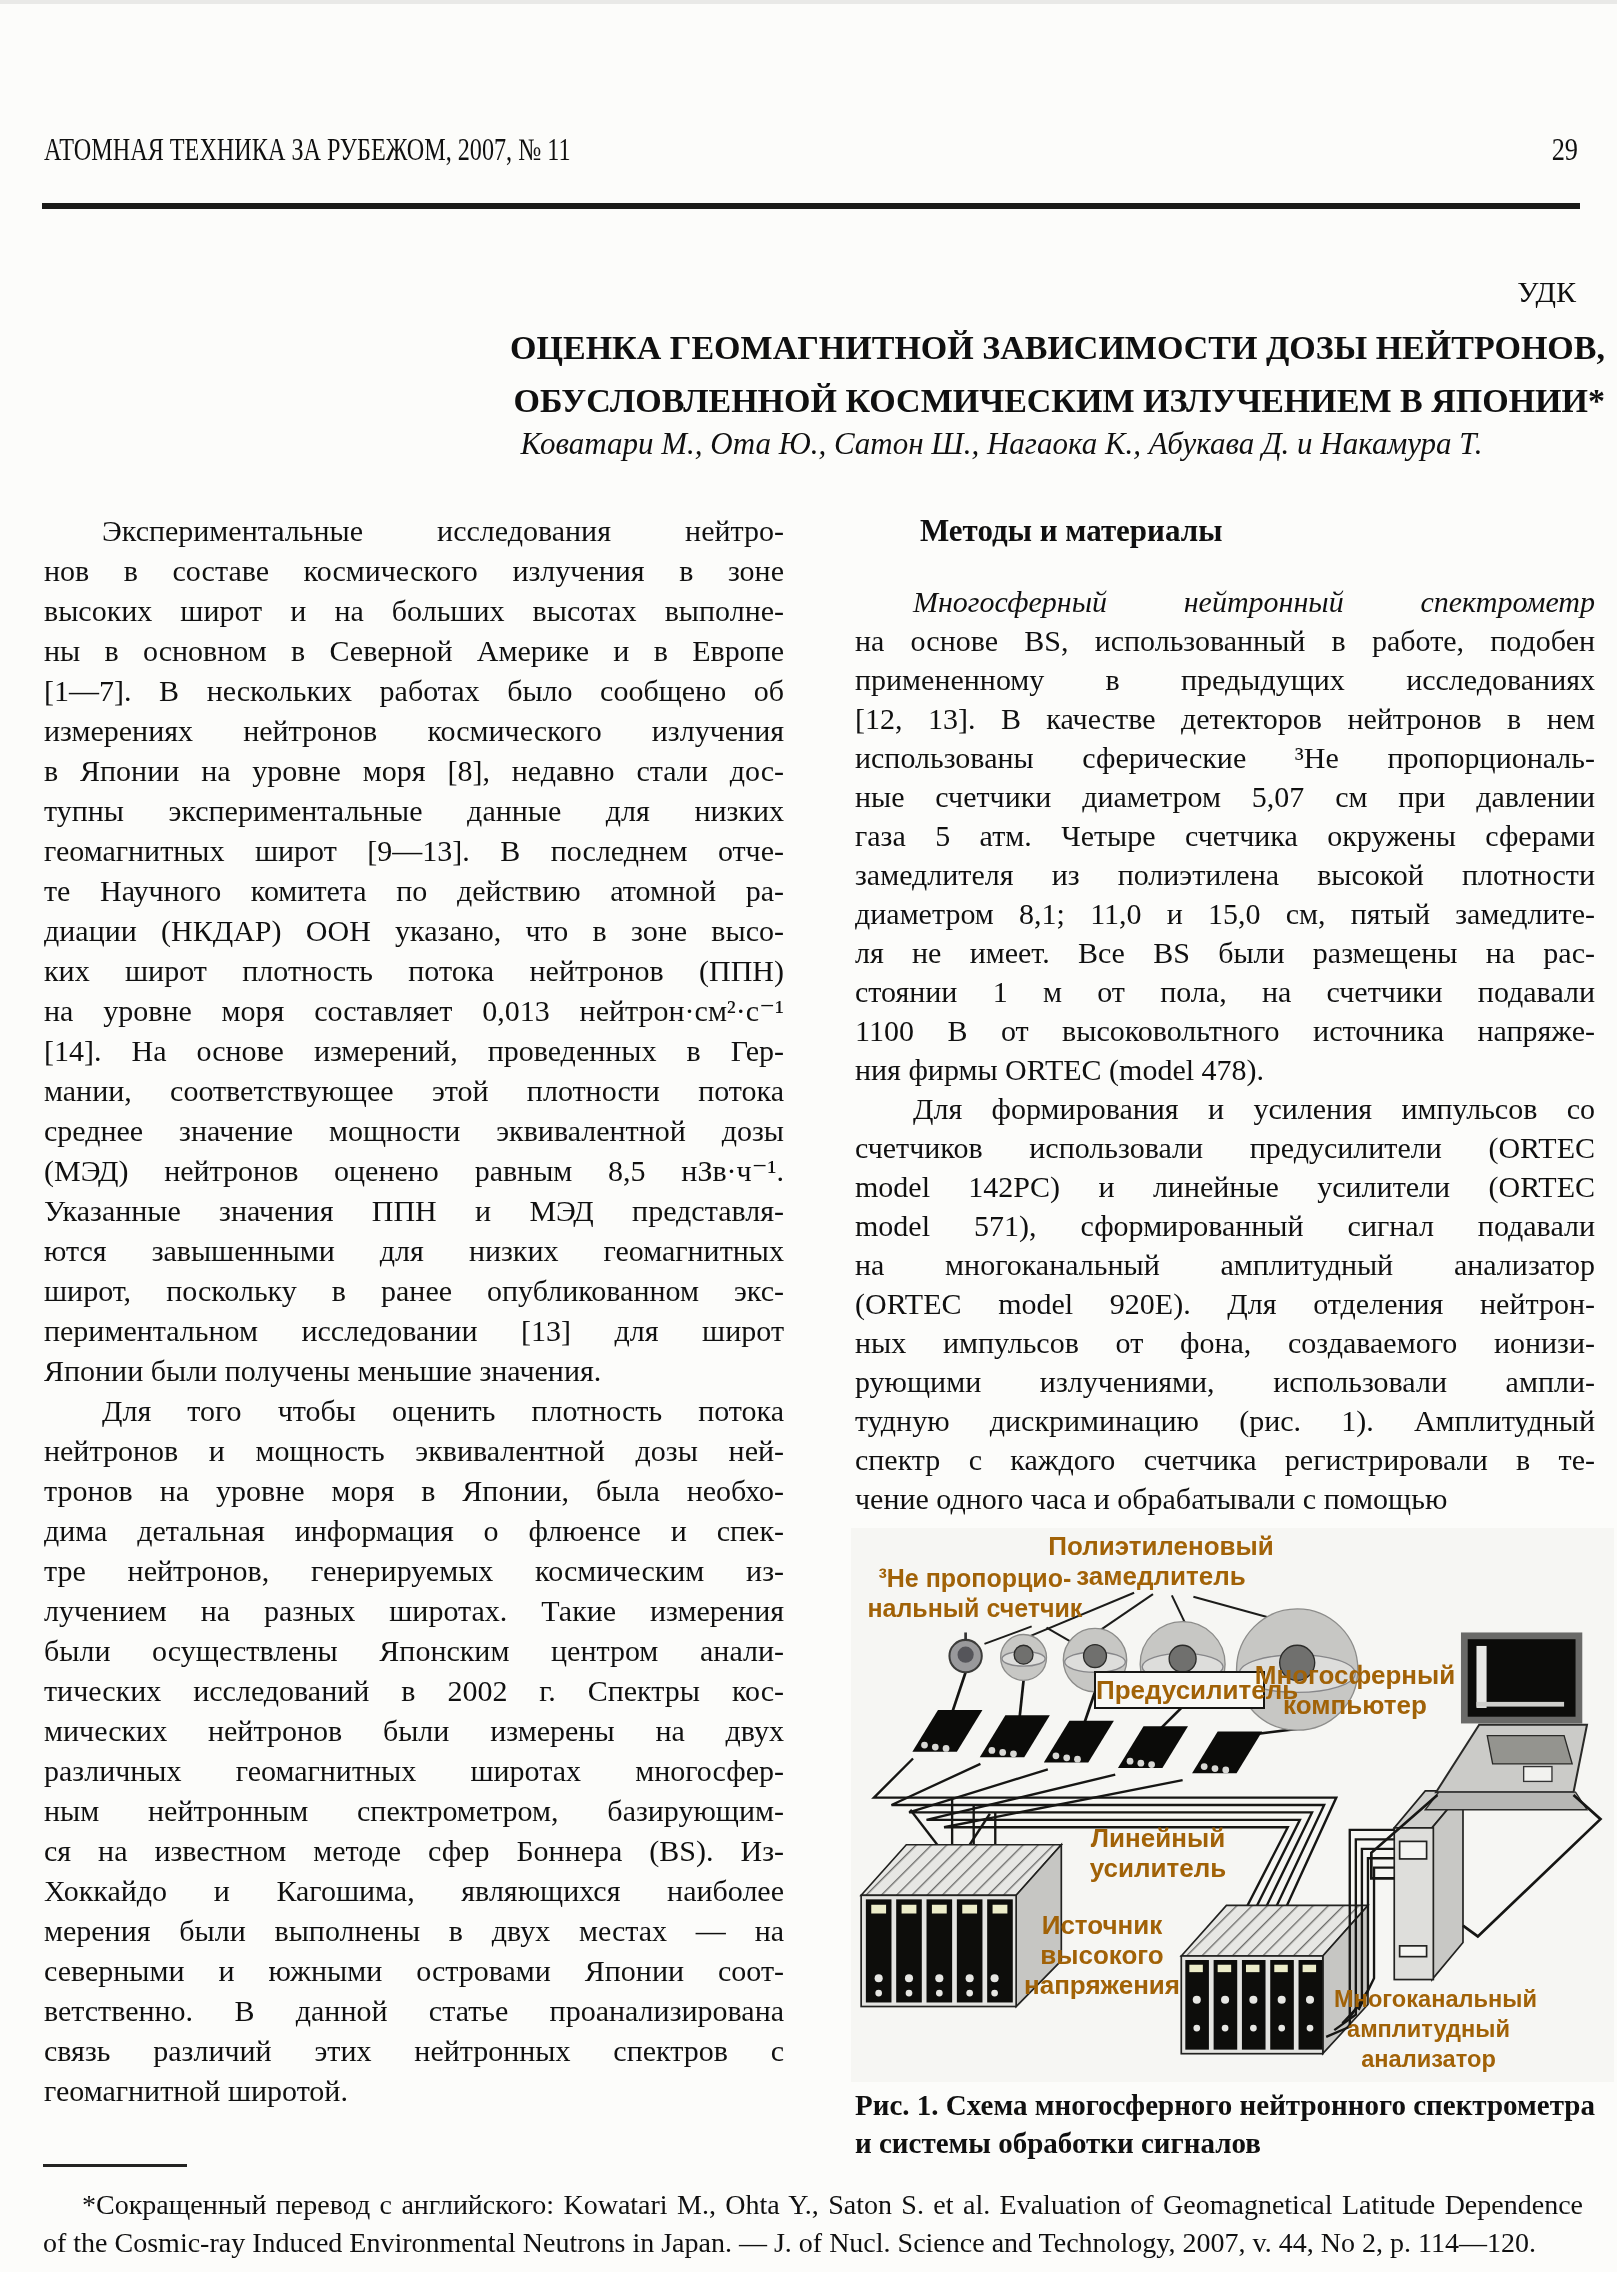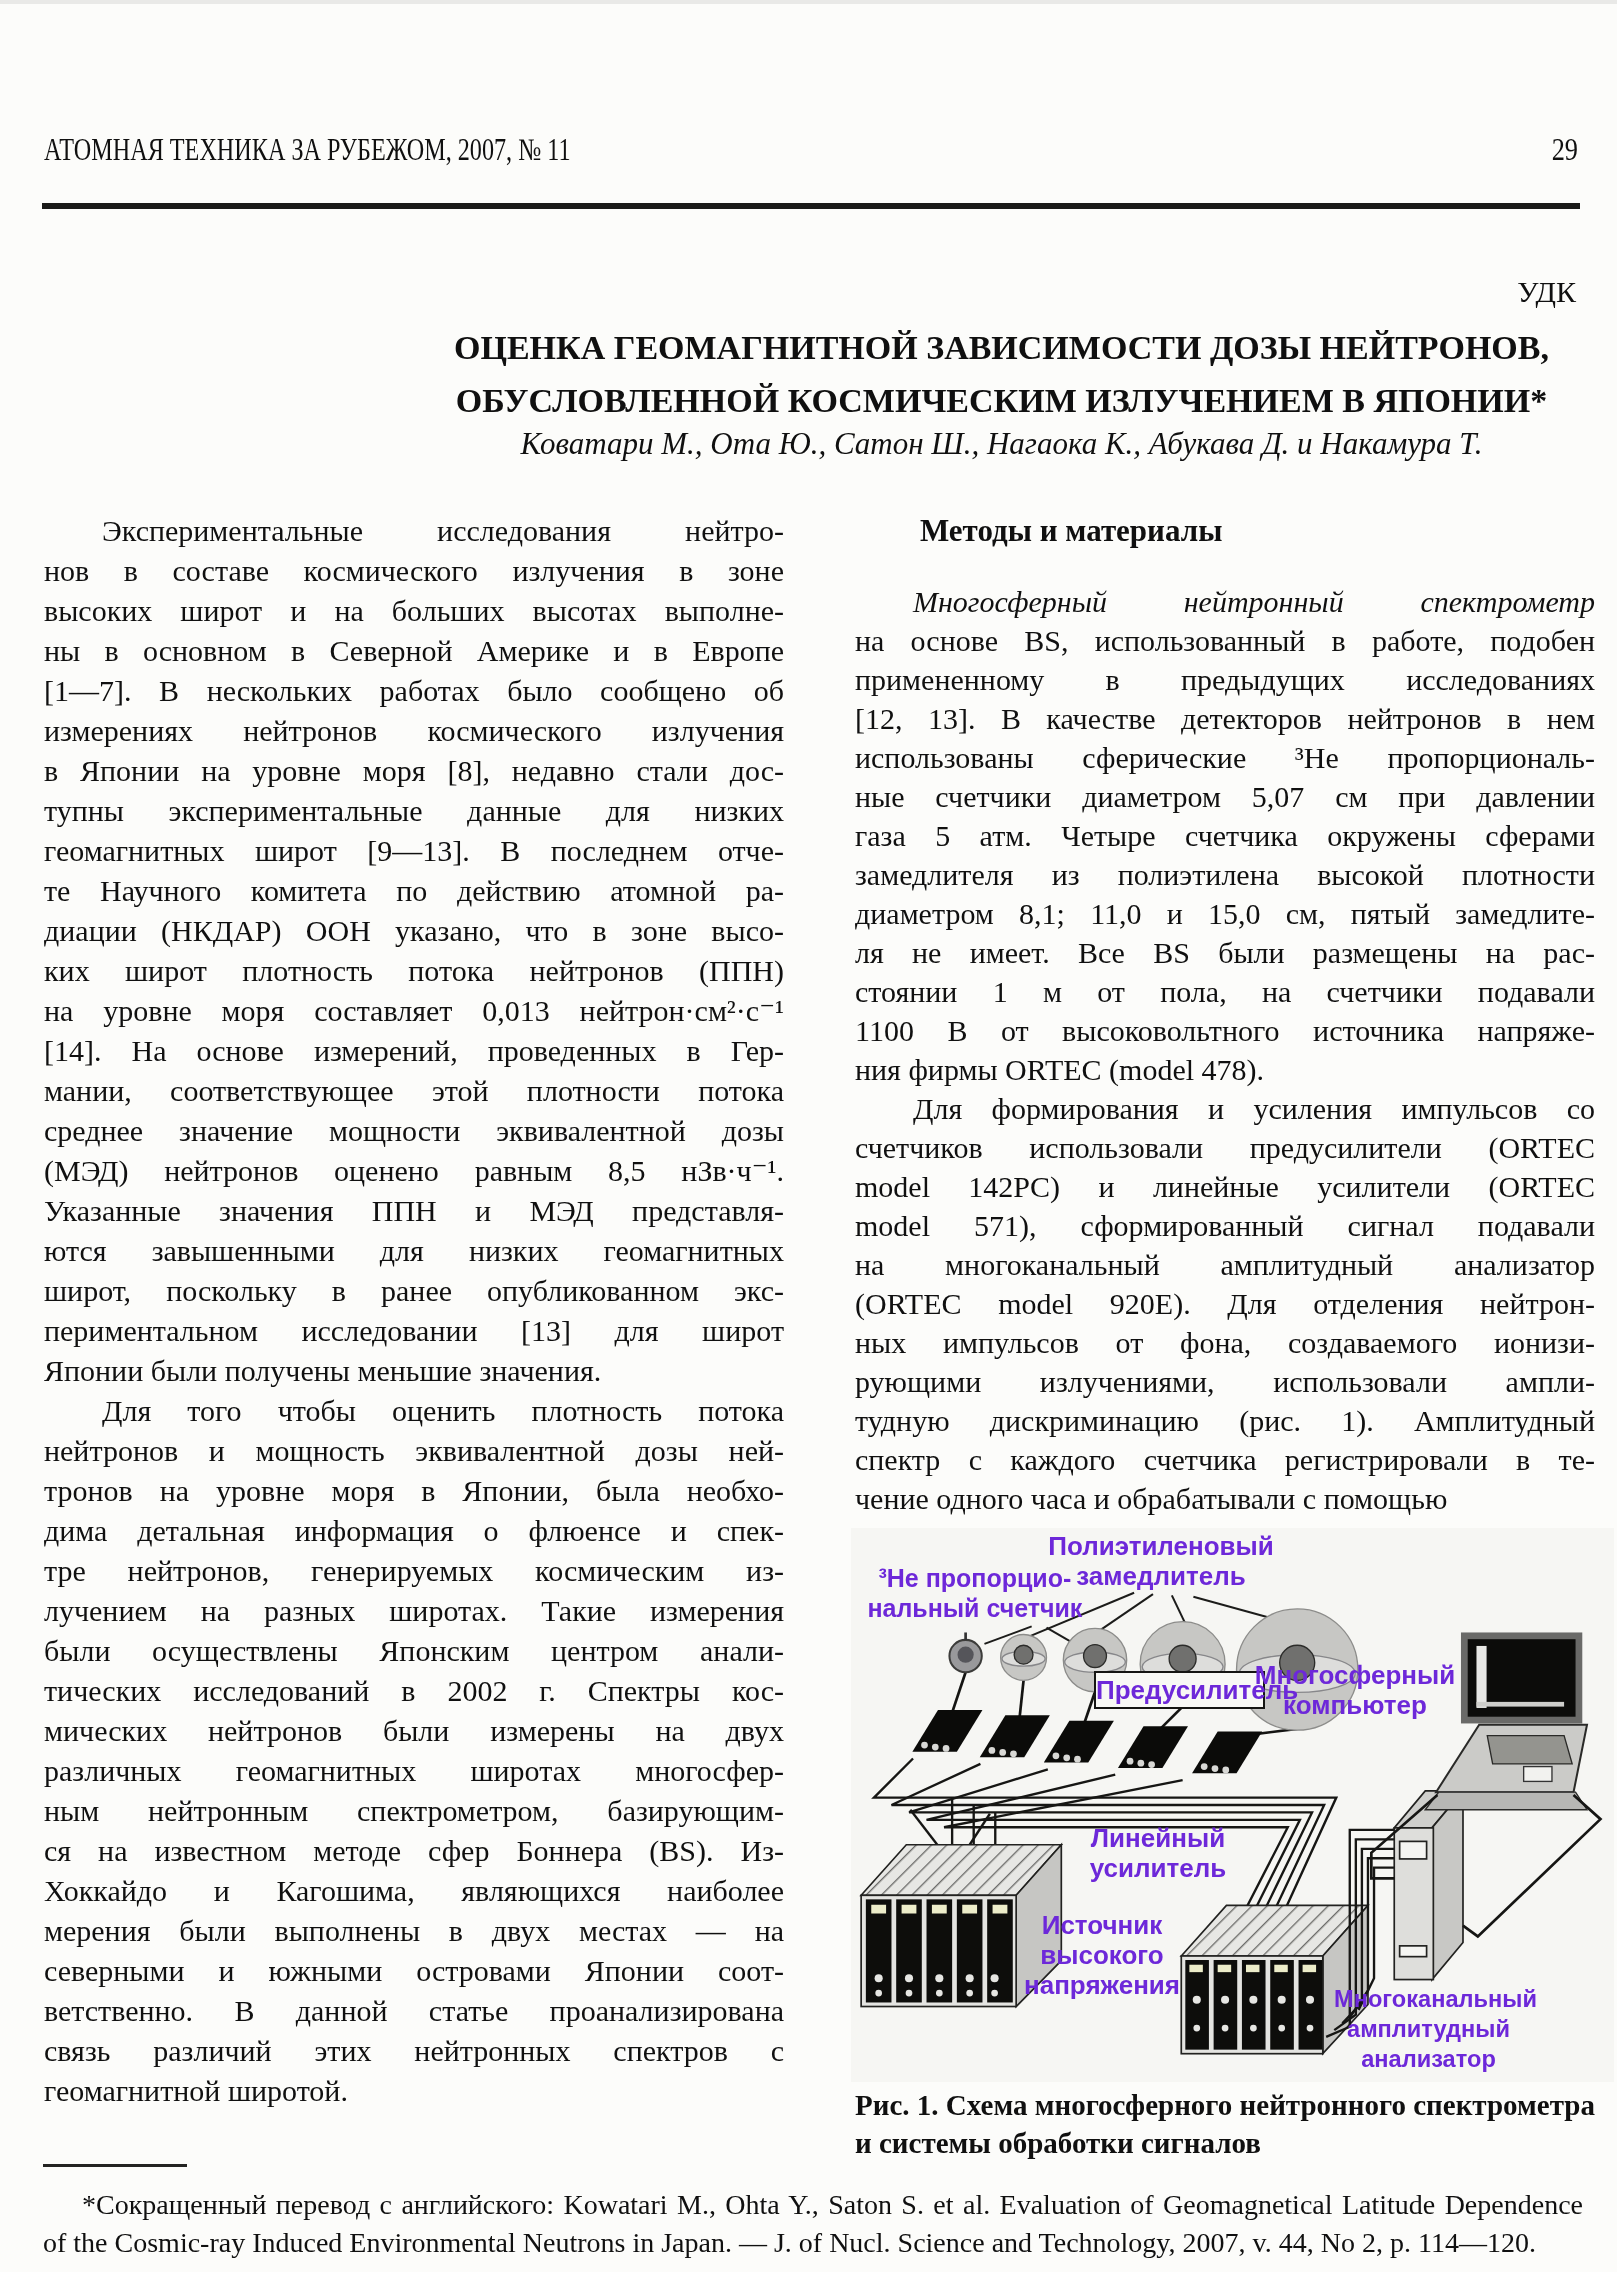--- a/index.html
+++ b/index.html
@@ -11,39 +11,39 @@
   .abs{position:absolute;}
   
   .journal-head{top:128px; left:44px; font-size:31px; white-space:nowrap;
     transform:scaleX(0.78); transform-origin:left top; letter-spacing:0px;}
   .page-num{top:128px; right:40px; font-size:31px; transform:scaleX(0.85); transform-origin:right top;}
   .head-rule{top:199px; left:42px; width:1538px; height:6px; background:#1a1a18;}
   
   .udk{top:271px; right:42px; font-size:30px;}
   .title-block{top:317px; left:398px; width:1207px; text-align:center; font-weight:bold;
     font-size:34px; line-height:53px;}
-  .title-block div{white-space:nowrap;}
+  .title-block div{white-space:nowrap;text-align:right;}
   .authors{top:422px; left:398px; width:1207px; text-align:center; font-style:italic;
     font-size:31px; white-space:nowrap;}
   
   .col{width:740px; font-size:30px;}
   .col-left{left:44px; top:507px;}
   .col-right{left:855px; top:507px;}
   .tline{line-height:40px; text-align:justify; text-align-last:justify;}
   .col-right .tline{line-height:39px;}
   .tl-end{text-align-last:left;}
   .tl-indent{text-indent:58px;}
   .italic{font-style:italic;}
   .section-heading{font-weight:bold; font-size:31px; line-height:39px;
     padding-left:65px; margin-bottom:32px; white-space:nowrap;}
   
   .figure{left:851px; top:1524px; width:763px; height:554px; background:#f6f6f3;}
   .figure svg{position:absolute; left:0; top:0;}
   .fl{position:absolute; font-family:"Liberation Sans","DejaVu Sans",sans-serif;
-    font-weight:700; color:#6d28d9; text-align:center; font-size:26px; line-height:30px;}
+    font-weight:700; color:#a16207; text-align:center; font-size:26px; line-height:30px;}
   .fl div{white-space:nowrap;}
   .fl-moderator{left:175px; top:2.7px;  width:270px;}
   .fl-he{left:9.4px;  top:35px; width:229px; font-size:25px;}
   .fl-preamp{left:243px; top:143px; width:167px; height:34px; border:2.7px solid #151513;
     background:#f8f8f5; line-height:34px; font-size:26px;}
   .fl-pc{left:403px; top:132px; width:202px;}
   .fl-la{left:228px; top:295px; width:158px;}
   .fl-hv{left:170px; top:382px; width:162px;}
   .fl-mca{left:483px; top:456px; width:189px; font-size:23.6px; line-height:30px;}
   

